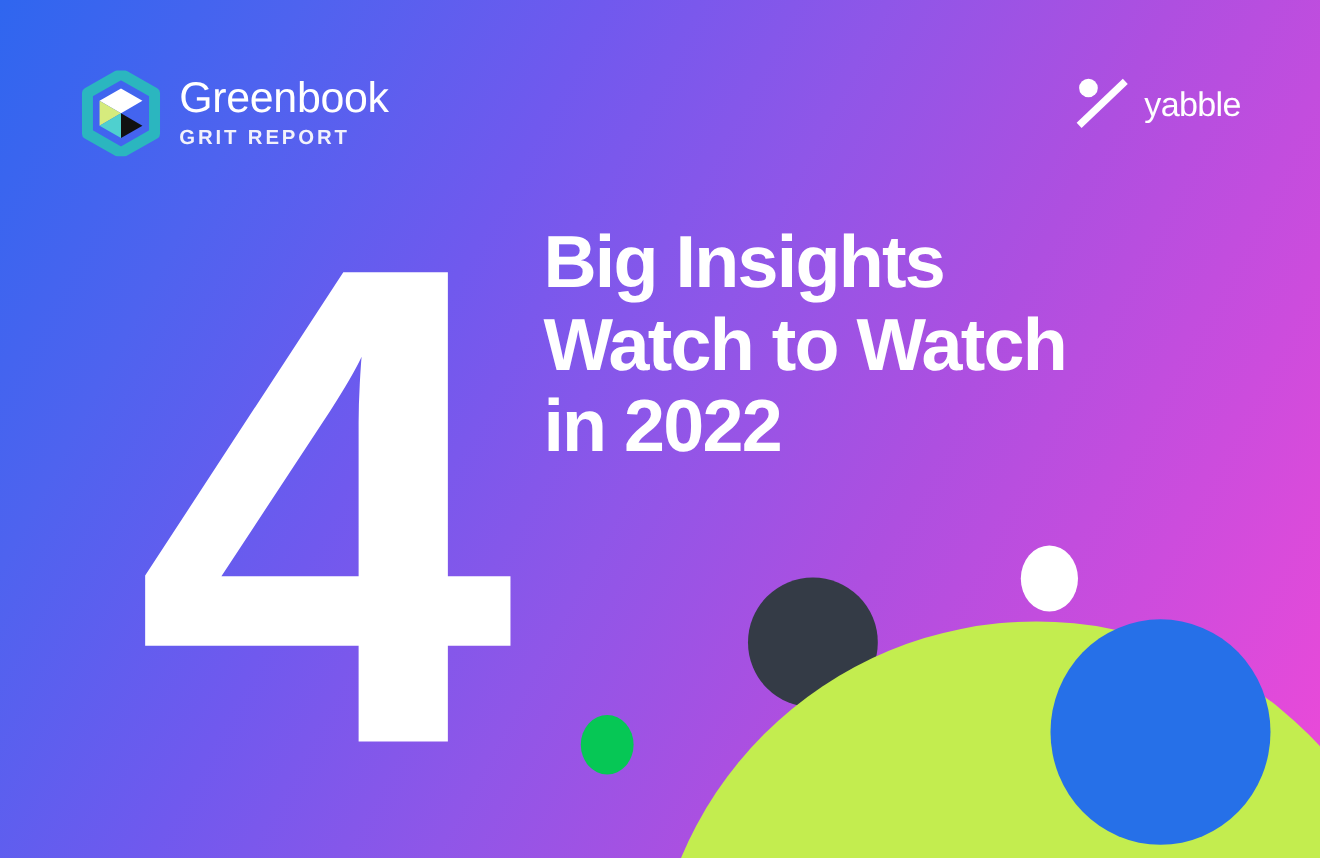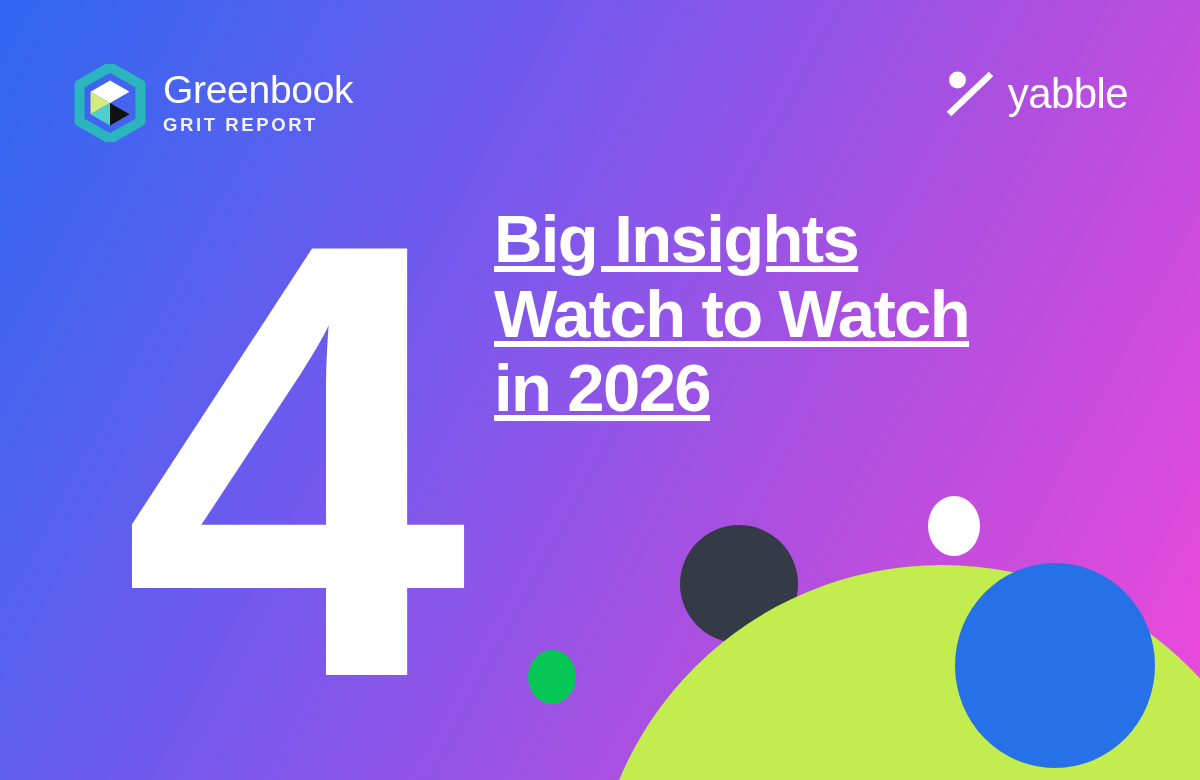--- a/index.html
+++ b/index.html
@@ -74,21 +74,21 @@
     position: absolute;
     right: 72px;
     top: 66px;
     display: flex;
     align-items: center;
     gap: 9px;
   }
   #yabble-mark { width: 56px; height: 56px; display: block; }
   #yabble-name {
     color: #ffffff;
-    font-size: 42px;
+    font-size: 31px;
     font-weight: 400;
     letter-spacing: -0.6px;
     line-height: 1;
     white-space: nowrap;
   }
 
   
   #hero-numeral {
     position: absolute;
     left: 58px;
@@ -108,21 +108,21 @@
     position: absolute;
     left: 494px;
     top: 202px;
     color: #ffffff;
     font-size: 67px;
     font-weight: 700;
     line-height: 1.115;
     letter-spacing: -1.6px;
     max-width: 620px;
   }
-  #hero-headline .hl-line { display: block; white-space: nowrap; text-decoration: underline; }
+  #hero-headline .hl-line { display: block; white-space: nowrap; }
 </style>
 </head>
 <body>
 
 <div id="canvas">
 
   <div id="shape-dark-circle" class="shape"></div>
   <div id="shape-lime-blob" class="shape"></div>
   <div id="shape-blue-circle" class="shape"></div>
   <div id="shape-white-circle" class="shape"></div>
@@ -163,16 +163,16 @@
       <line x1="6" y1="48" x2="48" y2="8" stroke="#ffffff" stroke-width="6.5" stroke-linecap="butt"></line>
     </svg>
     <div id="yabble-name">yabble</div>
   </div>
 
   <div id="hero-numeral">4</div>
 
   <div id="hero-headline">
     <span class="hl-line">Big Insights</span>
     <span class="hl-line">Watch to Watch</span>
-    <span class="hl-line">in 2026</span>
+    <span class="hl-line">in 2022</span>
   </div>
 
 </div>
 
 </body></html>

